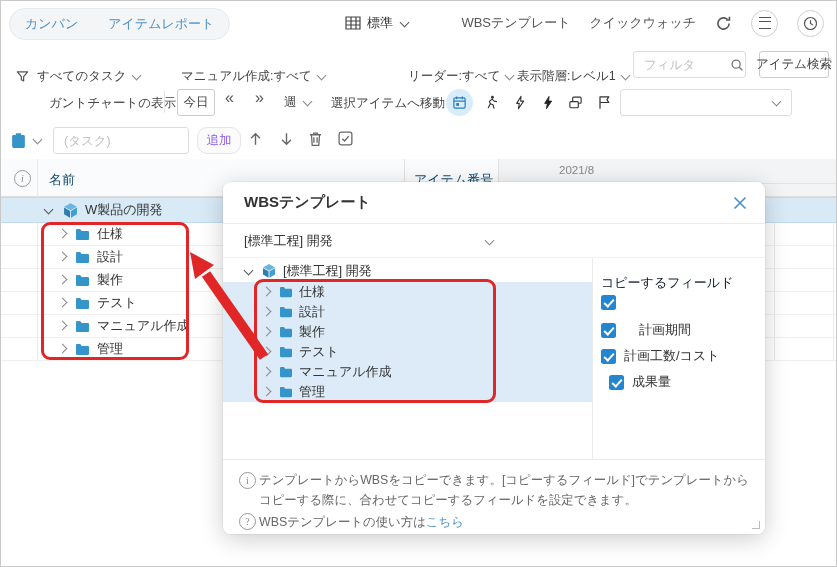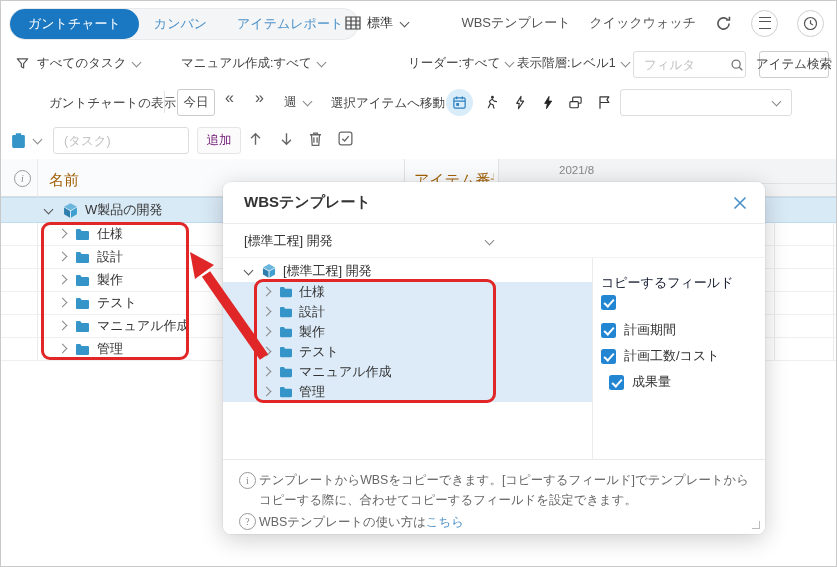--- a/index.html
+++ b/index.html
@@ -19,40 +19,40 @@
   .tab{font-size:13px;color:#4a90c8;padding:0 15px;line-height:28px;border-radius:15px;cursor:pointer;white-space:nowrap;}
   .tab.active{background:#1a78c2;color:#fff;padding:0 18px;line-height:30px;margin:-1px 0;}
   .viewsel{left:344px;top:0;height:44px;gap:6px;}
   .navlink{font-size:13px;color:#555;white-space:nowrap;}
   .navright{right:12px;top:0;height:44px;gap:19px;}
   .circlebtn{width:27px;height:27px;border:1px solid #cfcfcf;border-radius:50%;display:flex;align-items:center;justify-content:center;box-sizing:border-box;background:#fff;}
   .burger{display:inline-block;width:12px;height:10px;border-top:1.6px solid #555;border-bottom:1.6px solid #555;position:relative;}
   .burger::after{content:"";position:absolute;left:0;right:0;top:3.2px;border-top:1.6px solid #555;}
   
   .filterbar{left:0;top:44px;width:837px;height:38px;background:#fff;border-bottom:1px solid #ececec;}
-  .fitem{top:43px;height:38px;gap:4px;white-space:nowrap;}
+  .fitem{top:56px;height:38px;gap:4px;white-space:nowrap;}
   .finput{top:50px;height:27px;box-sizing:border-box;border:1px solid #ddd;border-radius:3px;background:#fff;}
   .finput input{border:none;outline:none;width:84px;margin-left:8px;font-size:12.5px;color:#333;font-family:inherit;background:transparent;}
   .finput input::placeholder{color:#c0c0c0;}
   .btn{box-sizing:border-box;border:1px solid #ccc;border-radius:3px;background:#fff;font-size:12.5px;color:#444;display:flex;align-items:center;justify-content:center;white-space:nowrap;}
-  .btn.disabled{color:#701a75;border-color:#e5e5e5;background:#fbfbfb;}
+  .btn.disabled{color:#8b5cf6;border-color:#e5e5e5;background:#fbfbfb;border-radius:10px;}
   
   .toolbar{left:0;top:82px;width:837px;height:38px;background:#fff;border-bottom:1px solid #ececec;}
   .toggle{width:30px;height:16px;border-radius:8px;background:#1a78c2;position:relative;}
   .toggle::after{content:"";position:absolute;right:2px;top:2px;width:12px;height:12px;border-radius:50%;background:#fff;}
   .vline{width:1px;background:#e3e3e3;}
   .iconbox{width:27px;height:27px;display:flex;align-items:center;justify-content:center;border-radius:50%;}
   .iconbox.activebg{background:#d9ecf9;}
   .ddempty{box-sizing:border-box;border:1px solid #ddd;border-radius:3px;background:#fff;display:flex;align-items:center;justify-content:flex-end;padding-right:9px;}
   
   .addbar{left:0;top:120px;width:837px;height:38px;background:#fff;border-bottom:1px solid #ececec;}
   
   .thead-left{left:0;top:158px;width:497px;height:38px;background:#fafbfc;border-bottom:1px solid #dcdcdc;box-sizing:border-box;}
   .thead-gantt{left:497px;top:158px;width:340px;height:38px;background:#f3f4f5;border-bottom:1px solid #dcdcdc;border-left:1px solid #e2e2e2;box-sizing:border-box;}
-  .thead-label{font-size:15px;color:#a16207;}
+  .thead-label{font-size:13px;color:#0c4a6e;}
   .gline-v{width:1px;background:#eaeaea;}
   .gline-h{height:1px;background:#ededed;}
   .rowhl{left:0;top:196px;width:837px;height:26px;background:#d9eaf7;border-top:1px solid #c2dcf0;border-bottom:1px solid #c2dcf0;box-sizing:border-box;}
   .trow{left:0;width:837px;height:23px;border-bottom:1px solid #efefef;box-sizing:border-box;}
   .treelabel{font-size:13px;color:#333;white-space:nowrap;}
   .infocircle{display:inline-flex;width:15px;height:15px;border:1px solid #999;border-radius:50%;color:#888;font-size:10px;align-items:center;justify-content:center;font-family:"Liberation Serif","DejaVu Serif",serif;font-style:italic;}
   
   .redrect{border:3px solid #e02626;border-radius:9px;box-sizing:border-box;}
   
   .dialog{left:222px;top:181px;width:542px;height:352px;background:#fff;border-radius:8px;box-shadow:0 5px 24px rgba(0,0,0,.20),0 0 0 1px rgba(0,0,0,.04);z-index:40;}
@@ -71,21 +71,20 @@
   .resize{position:absolute;right:5px;bottom:5px;width:7px;height:7px;border-right:1.5px solid #bbb;border-bottom:1.5px solid #bbb;}
   svg{display:block;}
 </style>
 </head>
 <body>
 
 <div id="app">
 
   <div class="abs navbar"></div>
   <div class="abs tabgroup">
-    <div class="tab active">ガントチャート</div>
     <div class="tab">カンバン</div>
     <div class="tab">アイテムレポート</div>
   </div>
   <div class="abs flexc viewsel">
     <span>
       <svg width="16" height="14" viewBox="0 0 16 14">
           <path d="M1 1h14v12H1zM1 5h14M1 9h14M6 1v12M11 1v12" fill="none" stroke="#444" stroke-width="1.2"></path>
         </svg>
     </span>
     <span class="t13">標準</span>
@@ -418,21 +417,21 @@
         </span>
       <span class="treelabel" style="margin-left:6px;">管理</span>
     </div>
 
     <div class="abs redrect" style="left:31px;top:97px;width:242px;height:124px;"></div>
 
     <div class="abs fieldlbl" style="left:378px;top:92px;">コピーするフィールド</div>
     <div class="abs flexc" style="left:378px;top:113px;gap:8px;">
       <span class="ckbox"></span>
     </div>
-    <div class="abs flexc" style="left:378px;top:139px;gap:8px;font-family:Liberation Serif, serif;">
+    <div class="abs flexc" style="left:378px;top:139px;gap:23px;font-family:Liberation Serif, serif;">
       <span class="ckbox"></span>
       <span class="t13">計画期間</span>
     </div>
     <div class="abs flexc" style="left:378px;top:165px;gap:8px;">
       <span class="ckbox"></span>
       <span class="t13">計画工数/コスト</span>
     </div>
     <div class="abs flexc" style="left:378px;top:191px;gap:8px;margin-left:8px;">
       <span class="ckbox"></span>
       <span class="t13">成果量</span>

